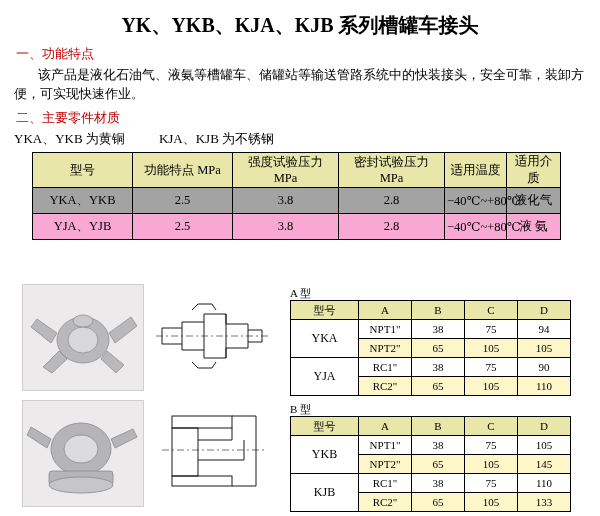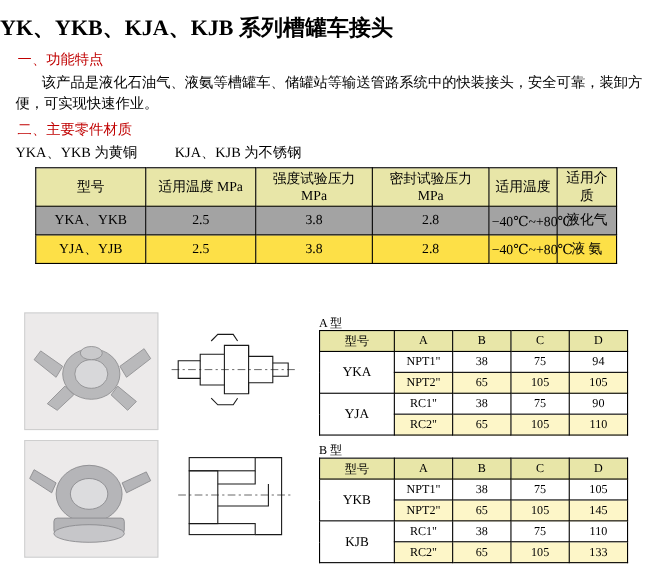--- a/index.html
+++ b/index.html
@@ -7,20 +7,21 @@
     width:600px;height:516px;
     background:#ffffff;
     font-family:"Liberation Serif","DejaVu Serif",serif;
     color:#000;
     position:relative;
     overflow:hidden;
   }
   .page{position:relative;width:600px;height:516px;}
 
   .title{
+    text-align:center;
     font-size:20px;
     font-weight:bold;
     letter-spacing:0px;
     margin:12px 0 2px 0;
     font-family:"Liberation Serif","DejaVu Serif",serif;
   }
 
   .sec-head{
     color:#c00000;
     font-weight:normal;
@@ -53,21 +54,21 @@
     font-size:12.5px;
     height:25px;
     padding:0 2px;
   }
   .perf tr.head td{
     background:#e8e6a8;
     font-size:12.5px;
     height:22px;
   }
   .perf tr.r1 td{background:#a3a3a3;}
-  .perf tr.r2 td{background:#fde047;}
+  .perf tr.r2 td{background:#f9a8d4;}
 
   
   .sec4{margin:8px 0 4px 16px;}
 
   .photos{position:absolute;left:22px;top:272px;}
   .photo{
     width:120px;height:105px;
     background:#e9e9ea;
     border:1px solid #cfcfcf;
     position:relative;
@@ -124,21 +125,21 @@
       <col style="width:100px">
         <col style="width:100px">
         <col style="width:106px">
       <col style="width:106px">
         <col style="width:62px">
         <col style="width:54px">
     </colgroup>
     <tbody>
         <tr class="head">
       <td>型号</td>
-      <td>适用温度 MPa</td>
+      <td>功能特点 MPa</td>
       <td>强度试验压力 MPa</td>
       <td>密封试验压力 MPa</td>
       <td>适用温度</td>
       <td>适用介质</td>
     </tr>
     <tr class="r1">
       <td>YKA、YKB</td>
       <td>2.5</td>
       <td>3.8</td>
       <td>2.8</td>

